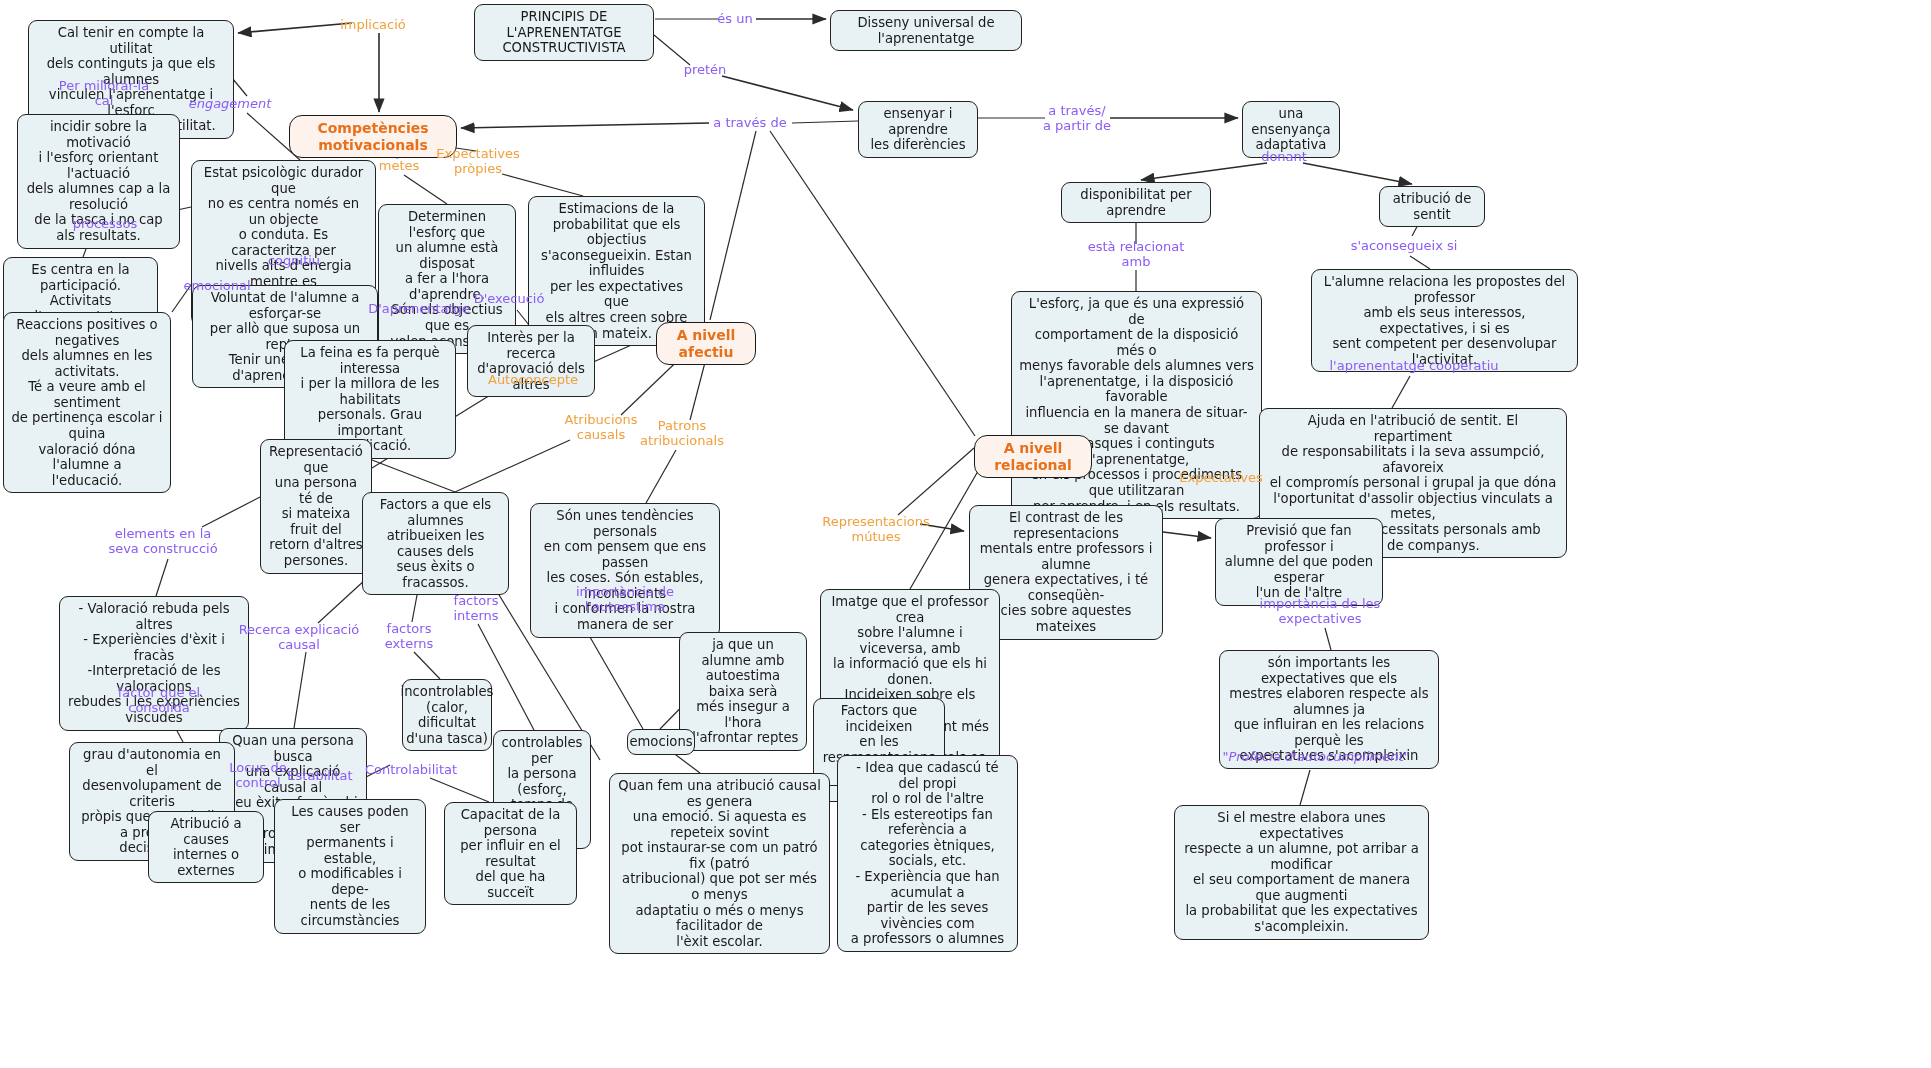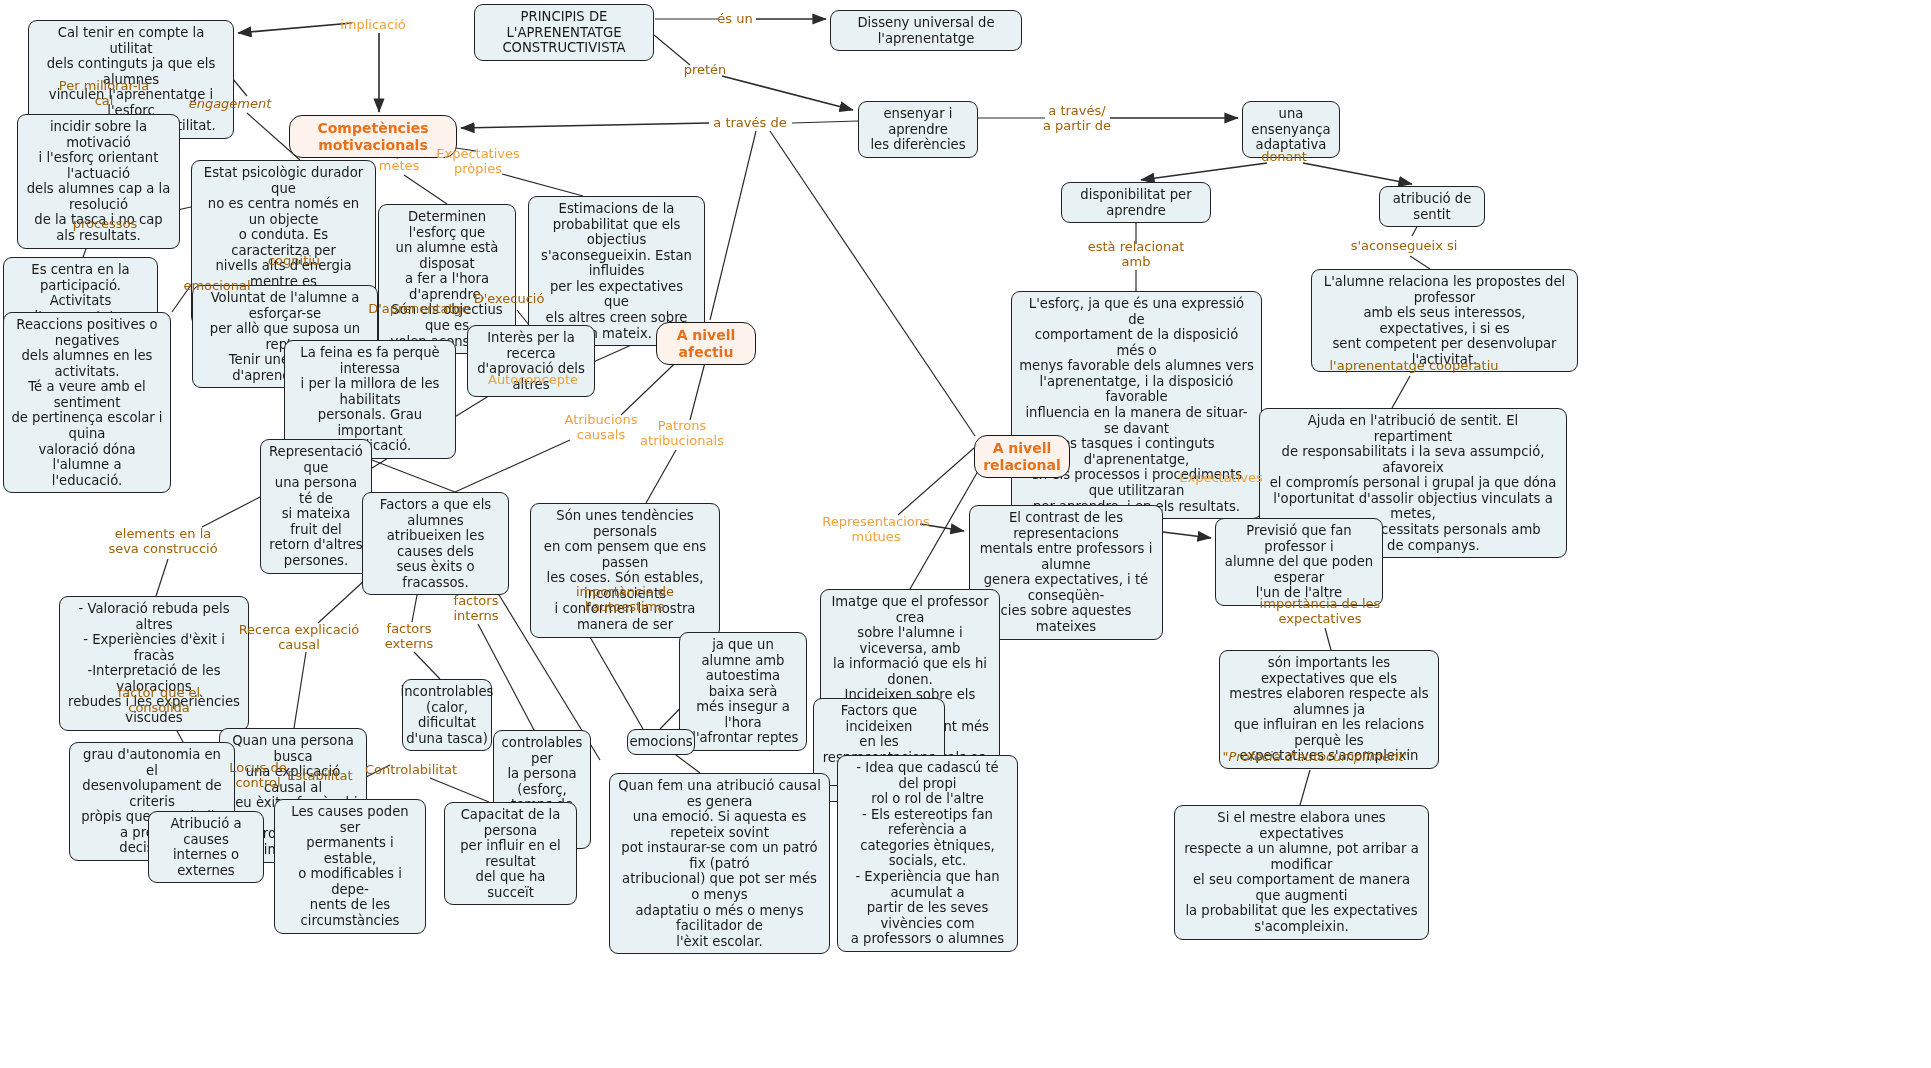--- a/index.html
+++ b/index.html
@@ -39,21 +39,21 @@
   .node.concept {
     background: #fdf3ec;
     border: 1.6px solid #1a1a1a;
     border-radius: 13px;
     color: #e8701a;
     font-weight: bold;
     font-size: 14px;
   }
   .link-label {
     position: absolute;
-    color: #a16207;
+    color: #8b5cf6;
     font-size: 13px;
     line-height: 1.16;
     text-align: center;
     white-space: pre-line;
     transform: translate(-50%, -50%);
   }
   .link-label.orange {
     color: #f0a03c;
   }
   .link-label.italic {
@@ -220,21 +220,21 @@
       <div class="node" style="left: 1259px; top: 408px; width: 308px; min-height: 68px;">Ajuda en l'atribució de sentit. El repartiment
 de responsabilitats i la seva assumpció, afavoreix
 el compromís personal i grupal ja que dóna
 l'oportunitat d'assolir objectius vinculats a metes,
 interessos i necessitats personals amb ajuda de companys.</div>
       <div class="node" style="left: 260px; top: 439px; width: 112px; min-height: 72px;">Representació que
 una persona té de
 si mateixa fruit del
 retorn d'altres
 persones.</div>
-      <div class="node concept" style="left: 974px; top: 435px; width: 96px; min-height: 24px;">A nivell relacional</div>
+      <div class="node concept" style="left: 974px; top: 435px; width: 118px; min-height: 24px;">A nivell relacional</div>
       <div class="node" style="left: 362px; top: 492px; width: 147px; min-height: 44px;">Factors a que els alumnes
 atribueixen les causes dels
 seus èxits o fracassos.</div>
       <div class="node" style="left: 530px; top: 503px; width: 190px; min-height: 56px;">Són unes tendències personals
 en com pensem que ens passen
 les coses. Són estables, inconscients
 i conformen la nostra manera de ser</div>
       <div class="node" style="left: 969px; top: 505px; width: 194px; min-height: 54px;">El contrast de les representacions
 mentals entre professors i alumne
 genera expectatives, i té conseqüèn-

